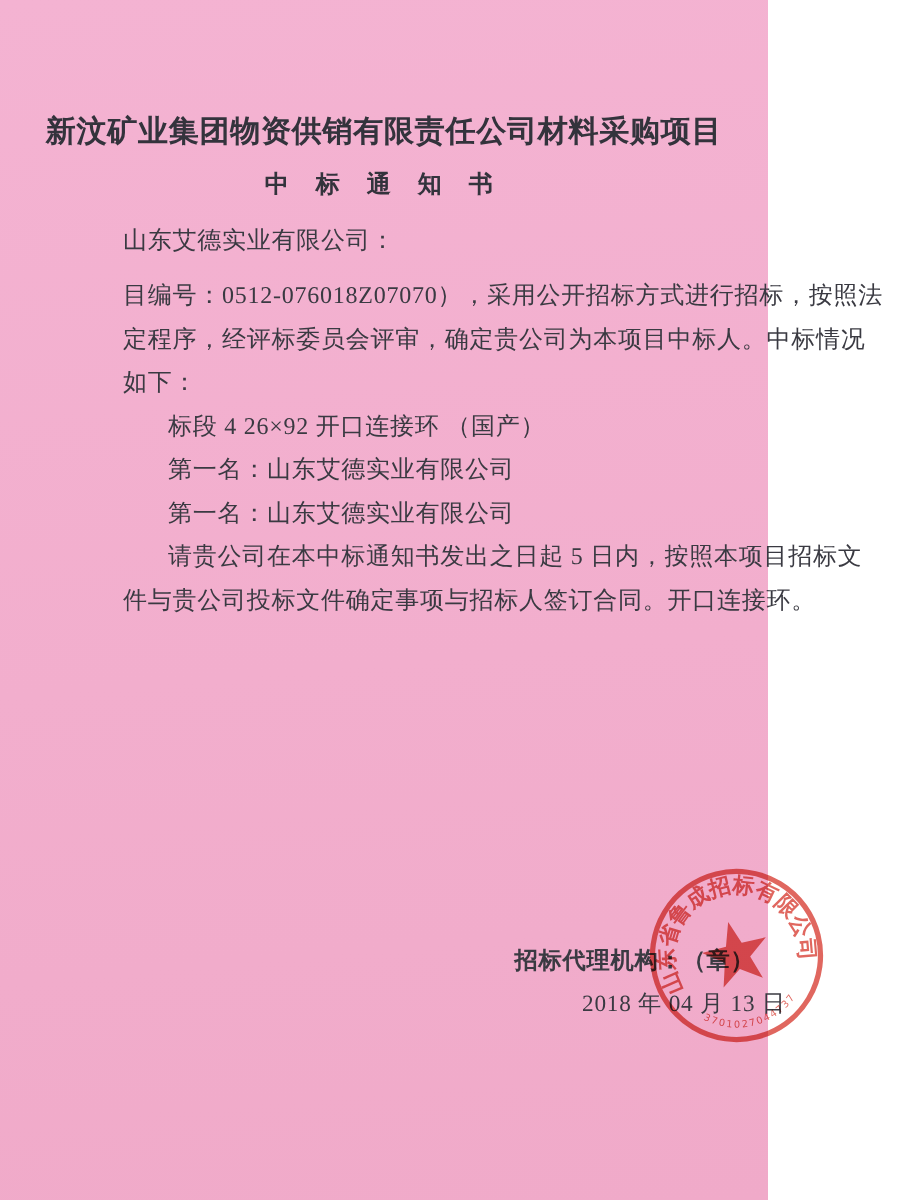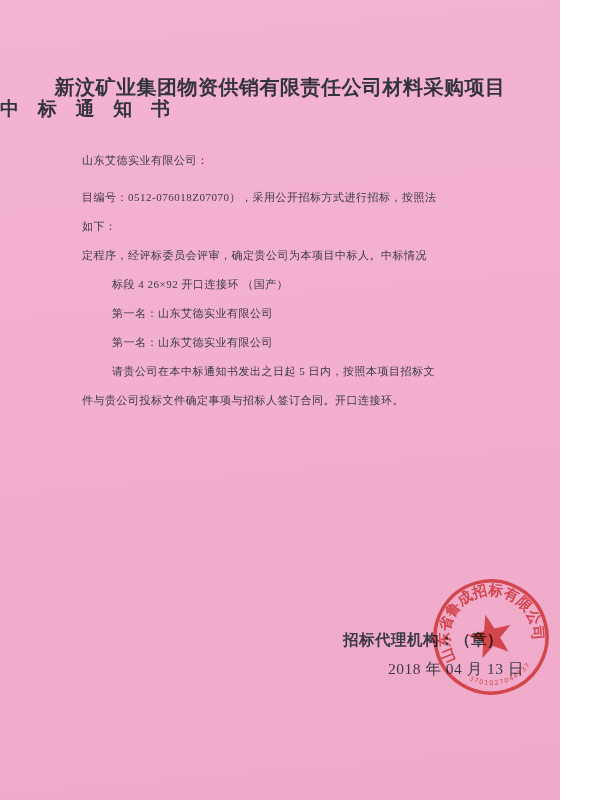--- a/index.html
+++ b/index.html
@@ -4,40 +4,41 @@
 <style>
   * { margin: 0; padding: 0; box-sizing: border-box; }
   html, body { width: 600px; }
   body {
     font-family: "Liberation Serif", "DejaVu Serif", serif;
     width: 600px; height: 800px;
     overflow: hidden;
   }
   .page {
     position: relative;
-    width: 560px; height: 800px;
+    width: 512px; height: 800px;
     background: linear-gradient(175deg, #f4b3d2 0%, #f2aecd 55%, #f0aac9 100%);
     color: #3a3a42;
   }
   .title1 {
     position: absolute; top: 74px; left: 0; right: 0;
     text-align: center;
     font-size: 20px; font-weight: bold;
     letter-spacing: 0.5px;
     color: #33333c;
   }
   .title2 {
-    position: absolute; top: 96px; left: 0; right: 0;
-    font-size: 19px; font-weight: bold;
+    position: absolute; top: 113px; left: 0; right: 0;
+    text-align: center;
+    font-size: 16px; font-weight: bold;
     letter-spacing: 7px;
     color: #33333c;
   }
   .content {
     position: absolute; left: 82px; top: 146px; width: 442px;
-    font-size: 11px;
+    font-size: 16px;
     letter-spacing: 0.5px;
   }
   .line { line-height: 29px; height: 29px; white-space: nowrap; }
   .indent { text-indent: 30px; }
   .para1 { margin-top: 8px; }
   .contact { margin-top: 22px; }
   .contact .phone { margin-left: 48px; }
   .sign-agency {
     position: absolute; left: 343px; top: 630px;
     font-size: 15.5px; letter-spacing: 0.5px; white-space: nowrap; font-weight: bold;
@@ -61,22 +62,22 @@
 <div class="page">
 
   <div class="title1">新汶矿业集团物资供销有限责任公司材料采购项目</div>
   <div class="title2">中 标 通 知 书</div>
 
   <div class="content">
     <div class="line">山东艾德实业有限公司：</div>
 
     <div class="para1">
       <div class="line">目编号：0512-076018Z07070），采用公开招标方式进行招标，按照法</div>
+      <div class="line">定程序，经评标委员会评审，确定贵公司为本项目中标人。中标情况</div>
       <div class="line">如下：</div>
-      <div class="line">定程序，经评标委员会评审，确定贵公司为本项目中标人。中标情况</div>
     </div>
 
     <div>
       <div class="line indent">标段 4 26×92 开口连接环 （国产）</div>
       <div class="line indent">第一名：山东艾德实业有限公司</div>
       <div class="line indent">第一名：山东艾德实业有限公司</div>
     </div>
 
     <div>
       <div class="line indent">请贵公司在本中标通知书发出之日起 5 日内，按照本项目招标文</div>

